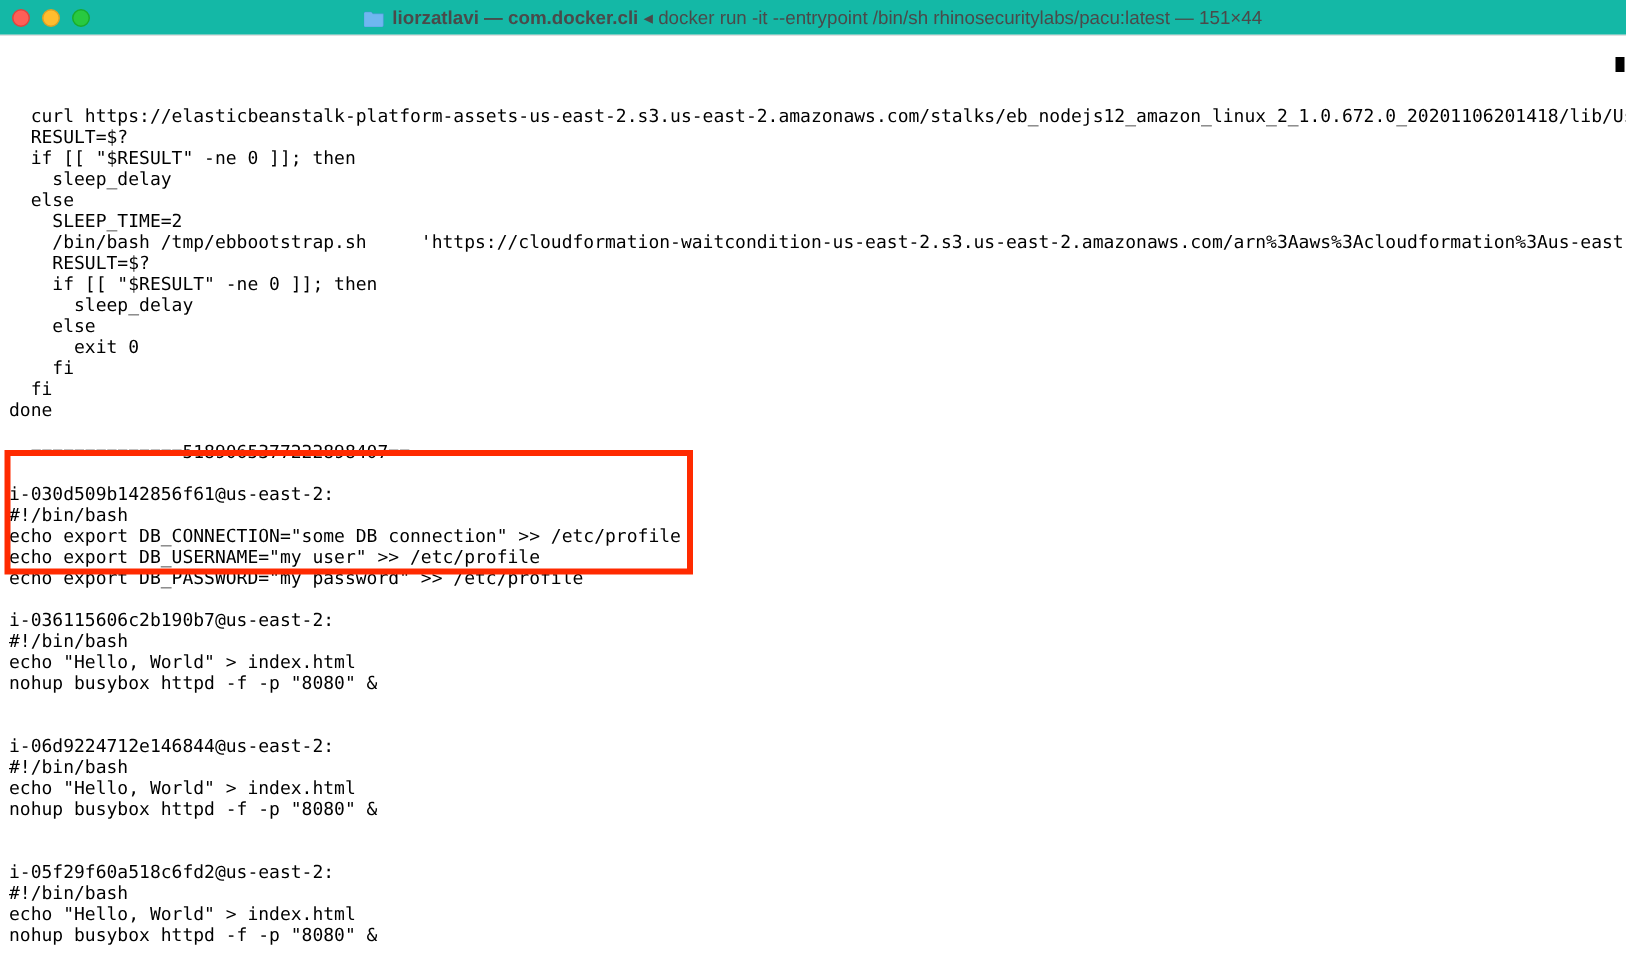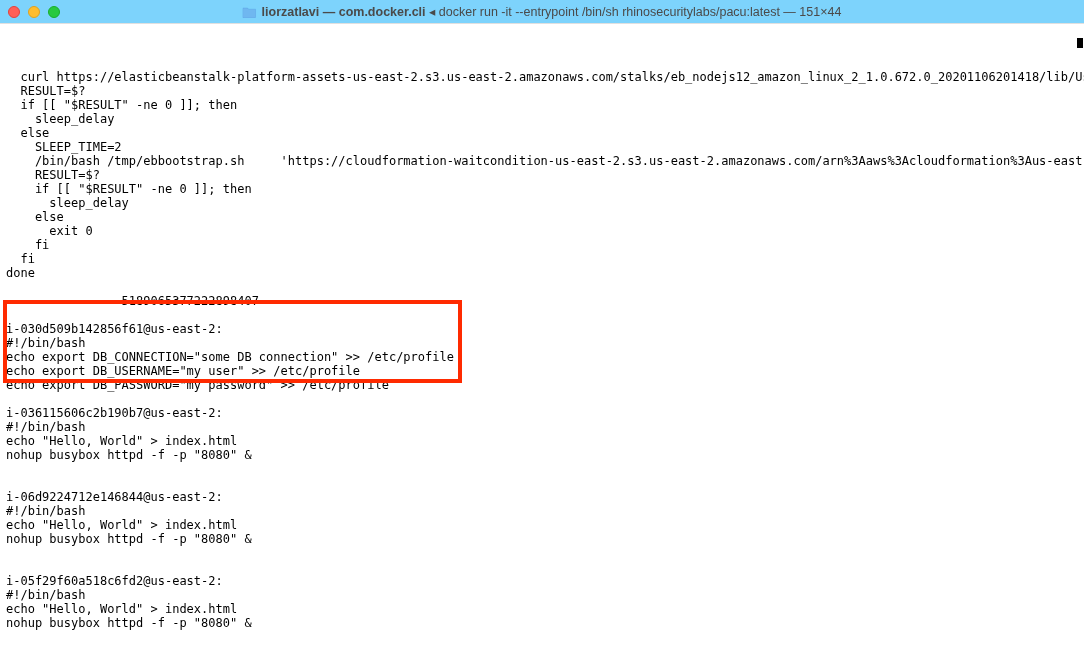--- a/index.html
+++ b/index.html
@@ -10,21 +10,21 @@
     body {
       background: #ffffff;
       font-family: -apple-system, BlinkMacSystemFont, "Segoe UI", sans-serif;
       width: 1084px;
       height: 651px;
       overflow: hidden;
       position: relative;
     }
     .titlebar {
       height: 24px;
-      background: #7dd3fc;
+      background: #14b8a6;
       border-bottom: 1px solid #e0e0e0;
       display: flex;
       align-items: center;
       padding: 0 8px;
       position: relative;
     }
     .traffic-lights {
       display: flex;
       gap: 8px;
       align-items: center;

